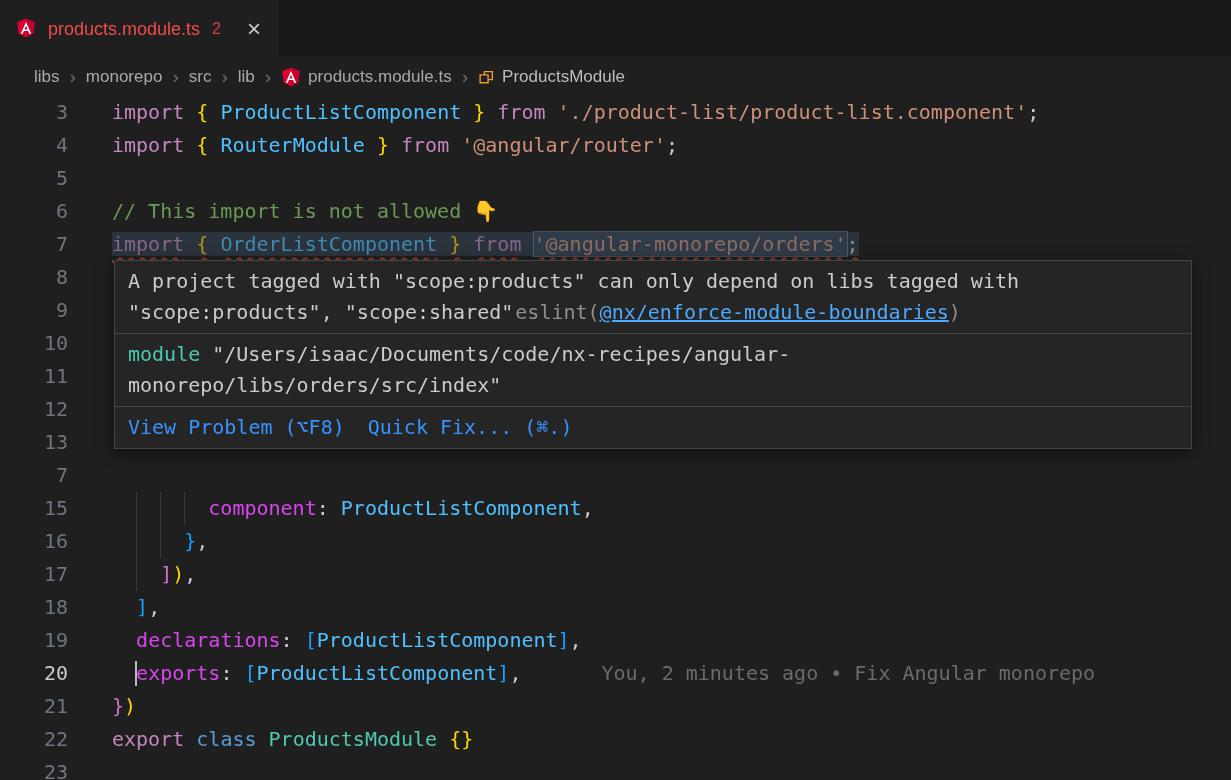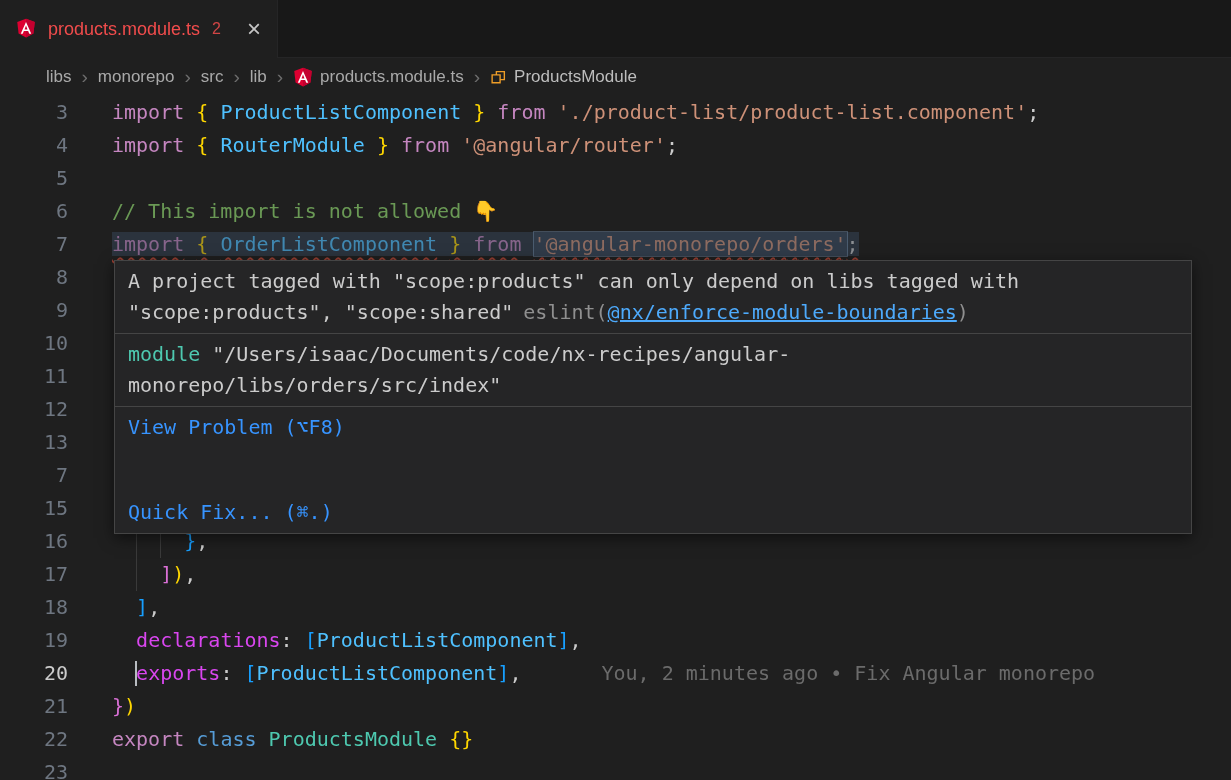--- a/index.html
+++ b/index.html
@@ -20,21 +20,21 @@
     padding:0 16px; background:#1f1f1f; border-right:1px solid #252526;
     height:58px; cursor:pointer;
   }
   .tab-icon { display:block; width:22px; height:22px; }
   .tab-label { color:#f14c4c; font-size:18px; }
   .tab-badge { color:#f14c4c; opacity:.85; font-size:16px; margin-left:2px; }
   .tab-close { color:#c5c5c5; font-size:24px; line-height:1; margin-left:16px; cursor:pointer; }
 
   
   .breadcrumbs {
-    position:absolute; top:58px; left:16px; right:0; height:38px;
+    position:absolute; top:58px; left:4px; right:0; height:38px;
     background:#1f1f1f; display:flex; align-items:center;
     padding-left:30px; color:#a9a9a9; font-size:17px;
   }
   .bc-item { display:inline-flex; align-items:center; gap:7px; cursor:pointer; }
   .bc-item svg { display:block; }
   .bc-sep { margin:0 10px; color:#6e6e6e; font-size:19px; }
   .bc-item:last-child span { color:#bdbdbd; }
 
   
   .editor {
@@ -74,26 +74,26 @@
   
   .hover-popup {
     position:absolute; left:114px; top:164px; width:1078px;
     background:#252526; border:1px solid #454545;
     box-shadow:0 4px 14px rgba(0,0,0,.55); z-index:5;
     font-family:"DejaVu Sans Mono", monospace; font-size:20px; line-height:31px;
     color:#cccccc;
   }
   .hv-sec { padding:5px 13px; border-bottom:1px solid #454545; }
   .hv-code  { color:#8f8f8f; margin-left:10px; }
-  .hv-muted { color:#8f8f8f; margin-left:10px; }
+  .hv-muted { color:#8f8f8f; margin-left:2px; }
   .hv-muted.tight { margin-left:0; }
   .hv-link  { color:#4daafc; text-decoration:underline; cursor:pointer; }
   .hv-kw    { color:#4EC9B0; }
   .hv-path  { margin-left:12px; }
-  .hv-actions { display:flex; gap:54px; padding:5px 13px;flex-direction:column; }
+  .hv-actions { display:flex; gap:23px; padding:5px 13px; }
   .hv-action  { color:#3794ff; cursor:pointer; }
 </style>
 </head>
 <body>
 
 <div class="screen">
 
   <div class="tabbar">
     <div class="tab">
       <span class="tab-icon" id="tab-icon-slot"><svg viewBox="0 0 24 24" width="20" height="20" aria-hidden="true">

